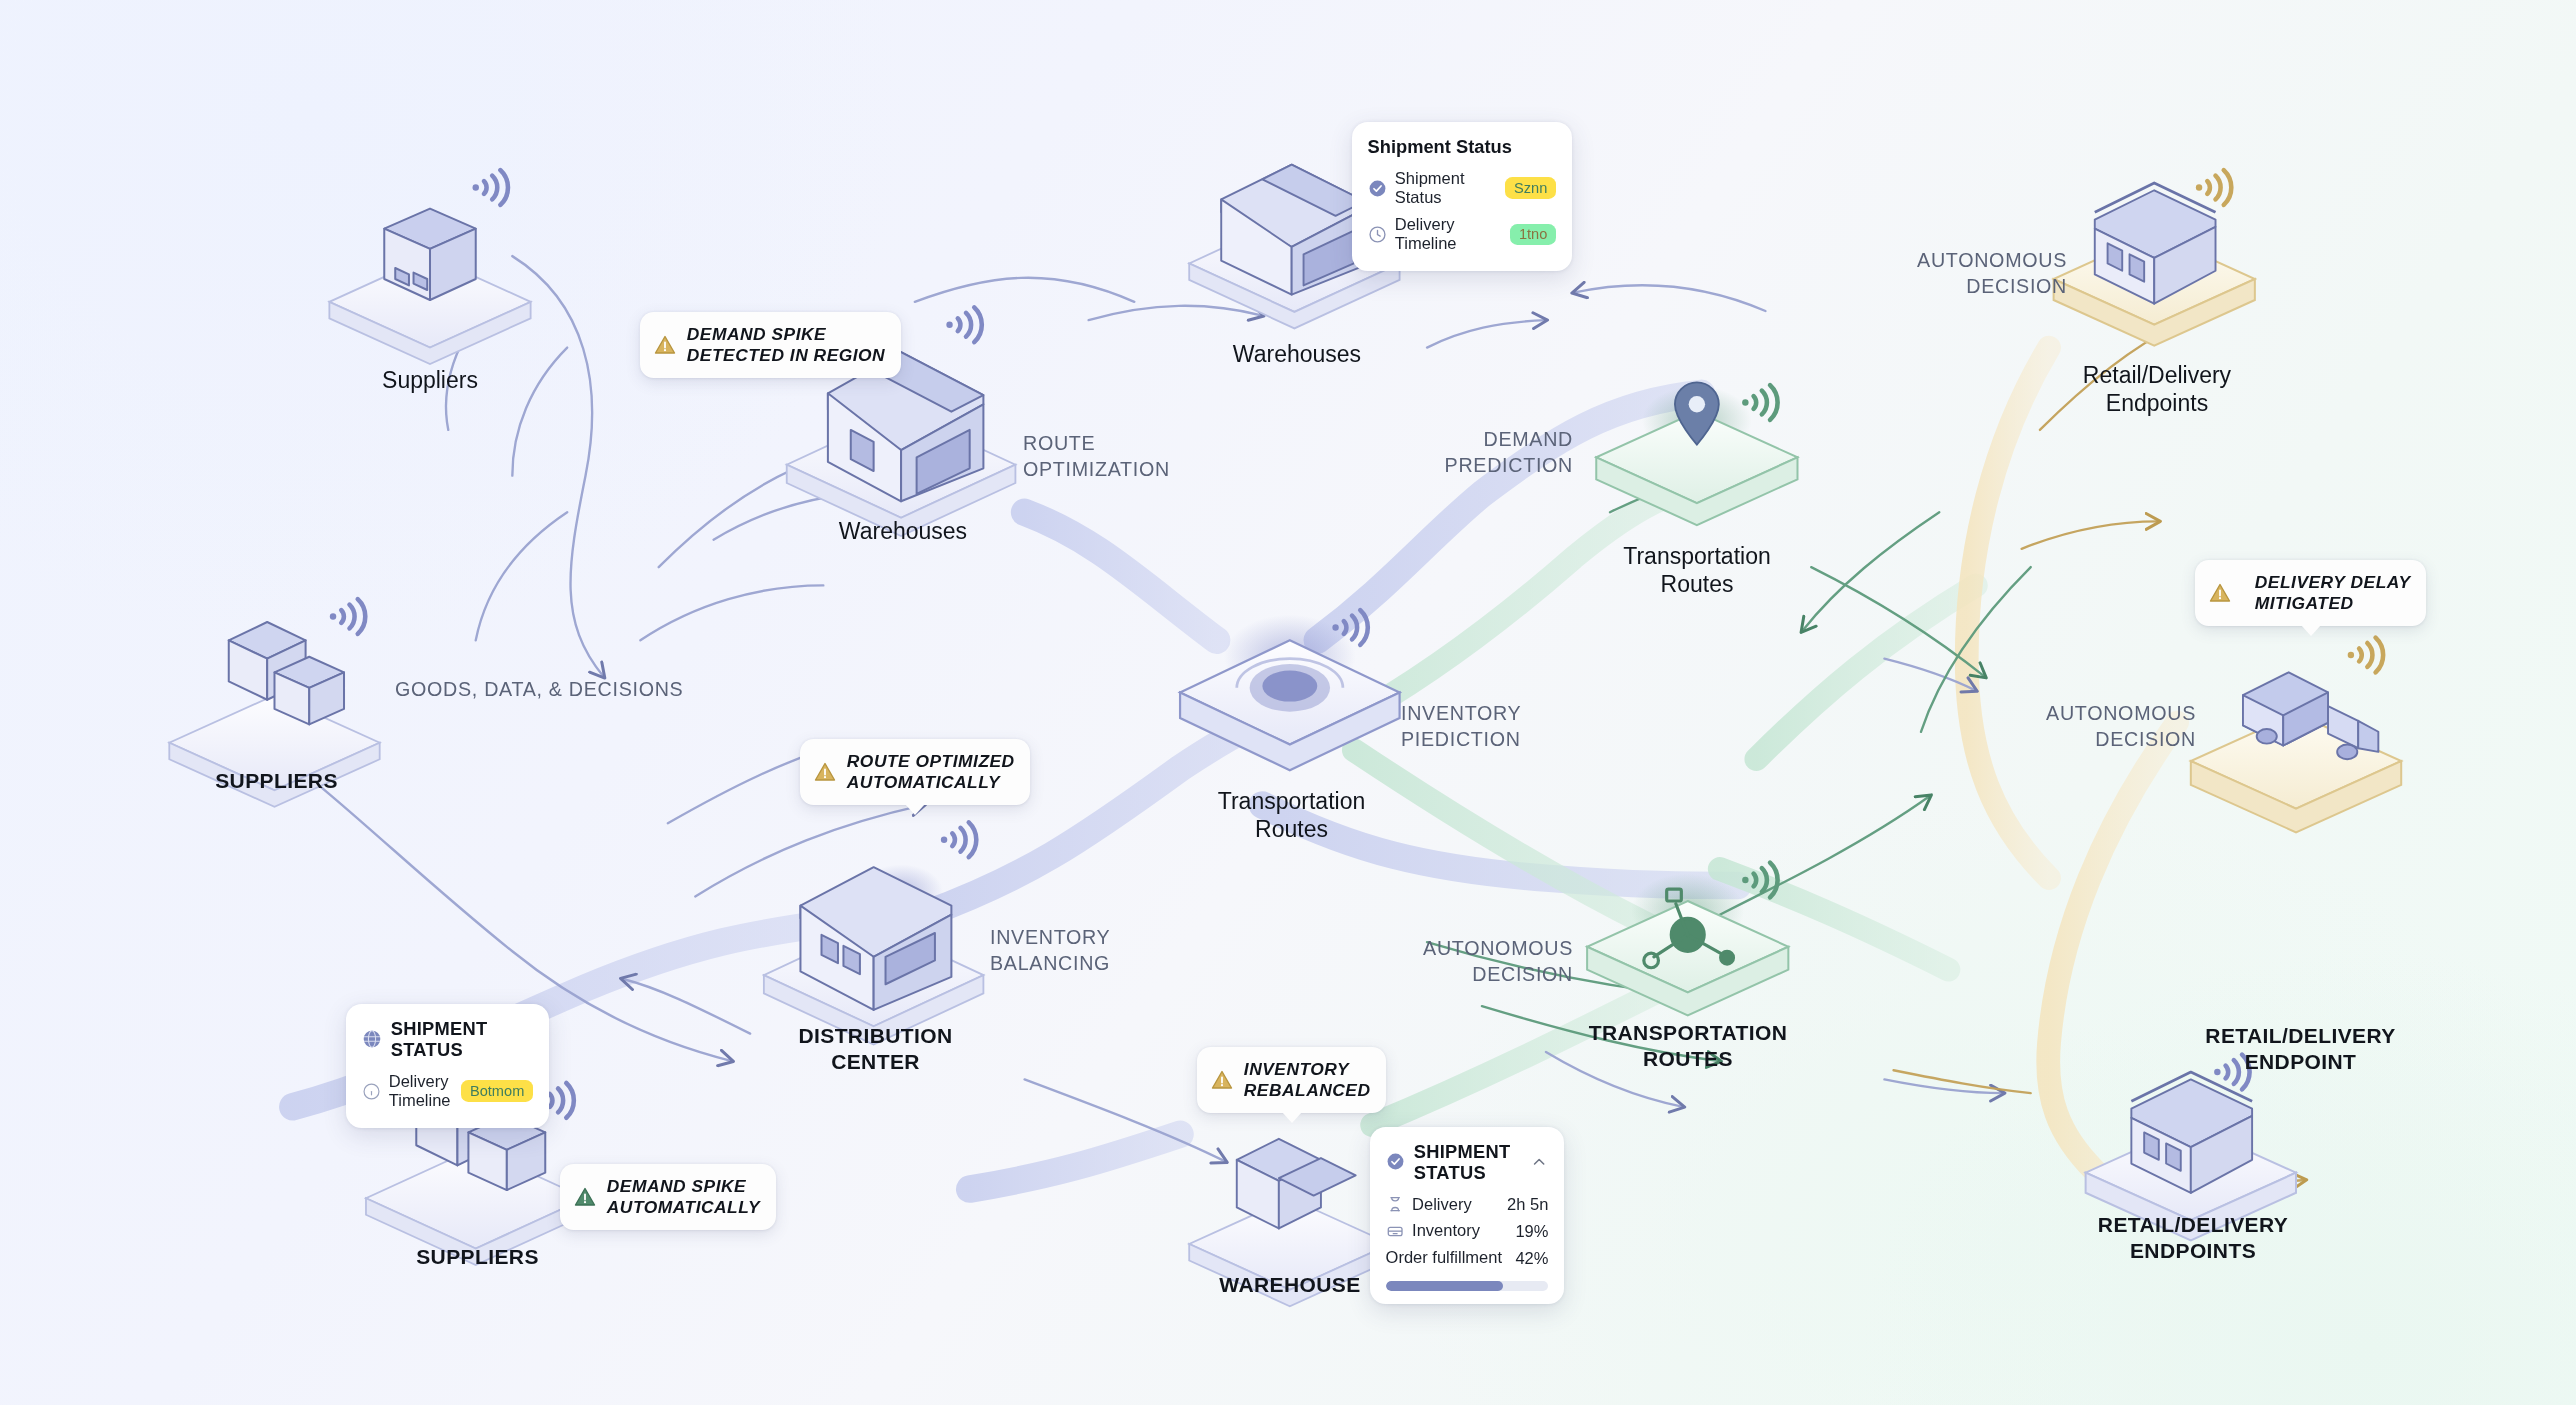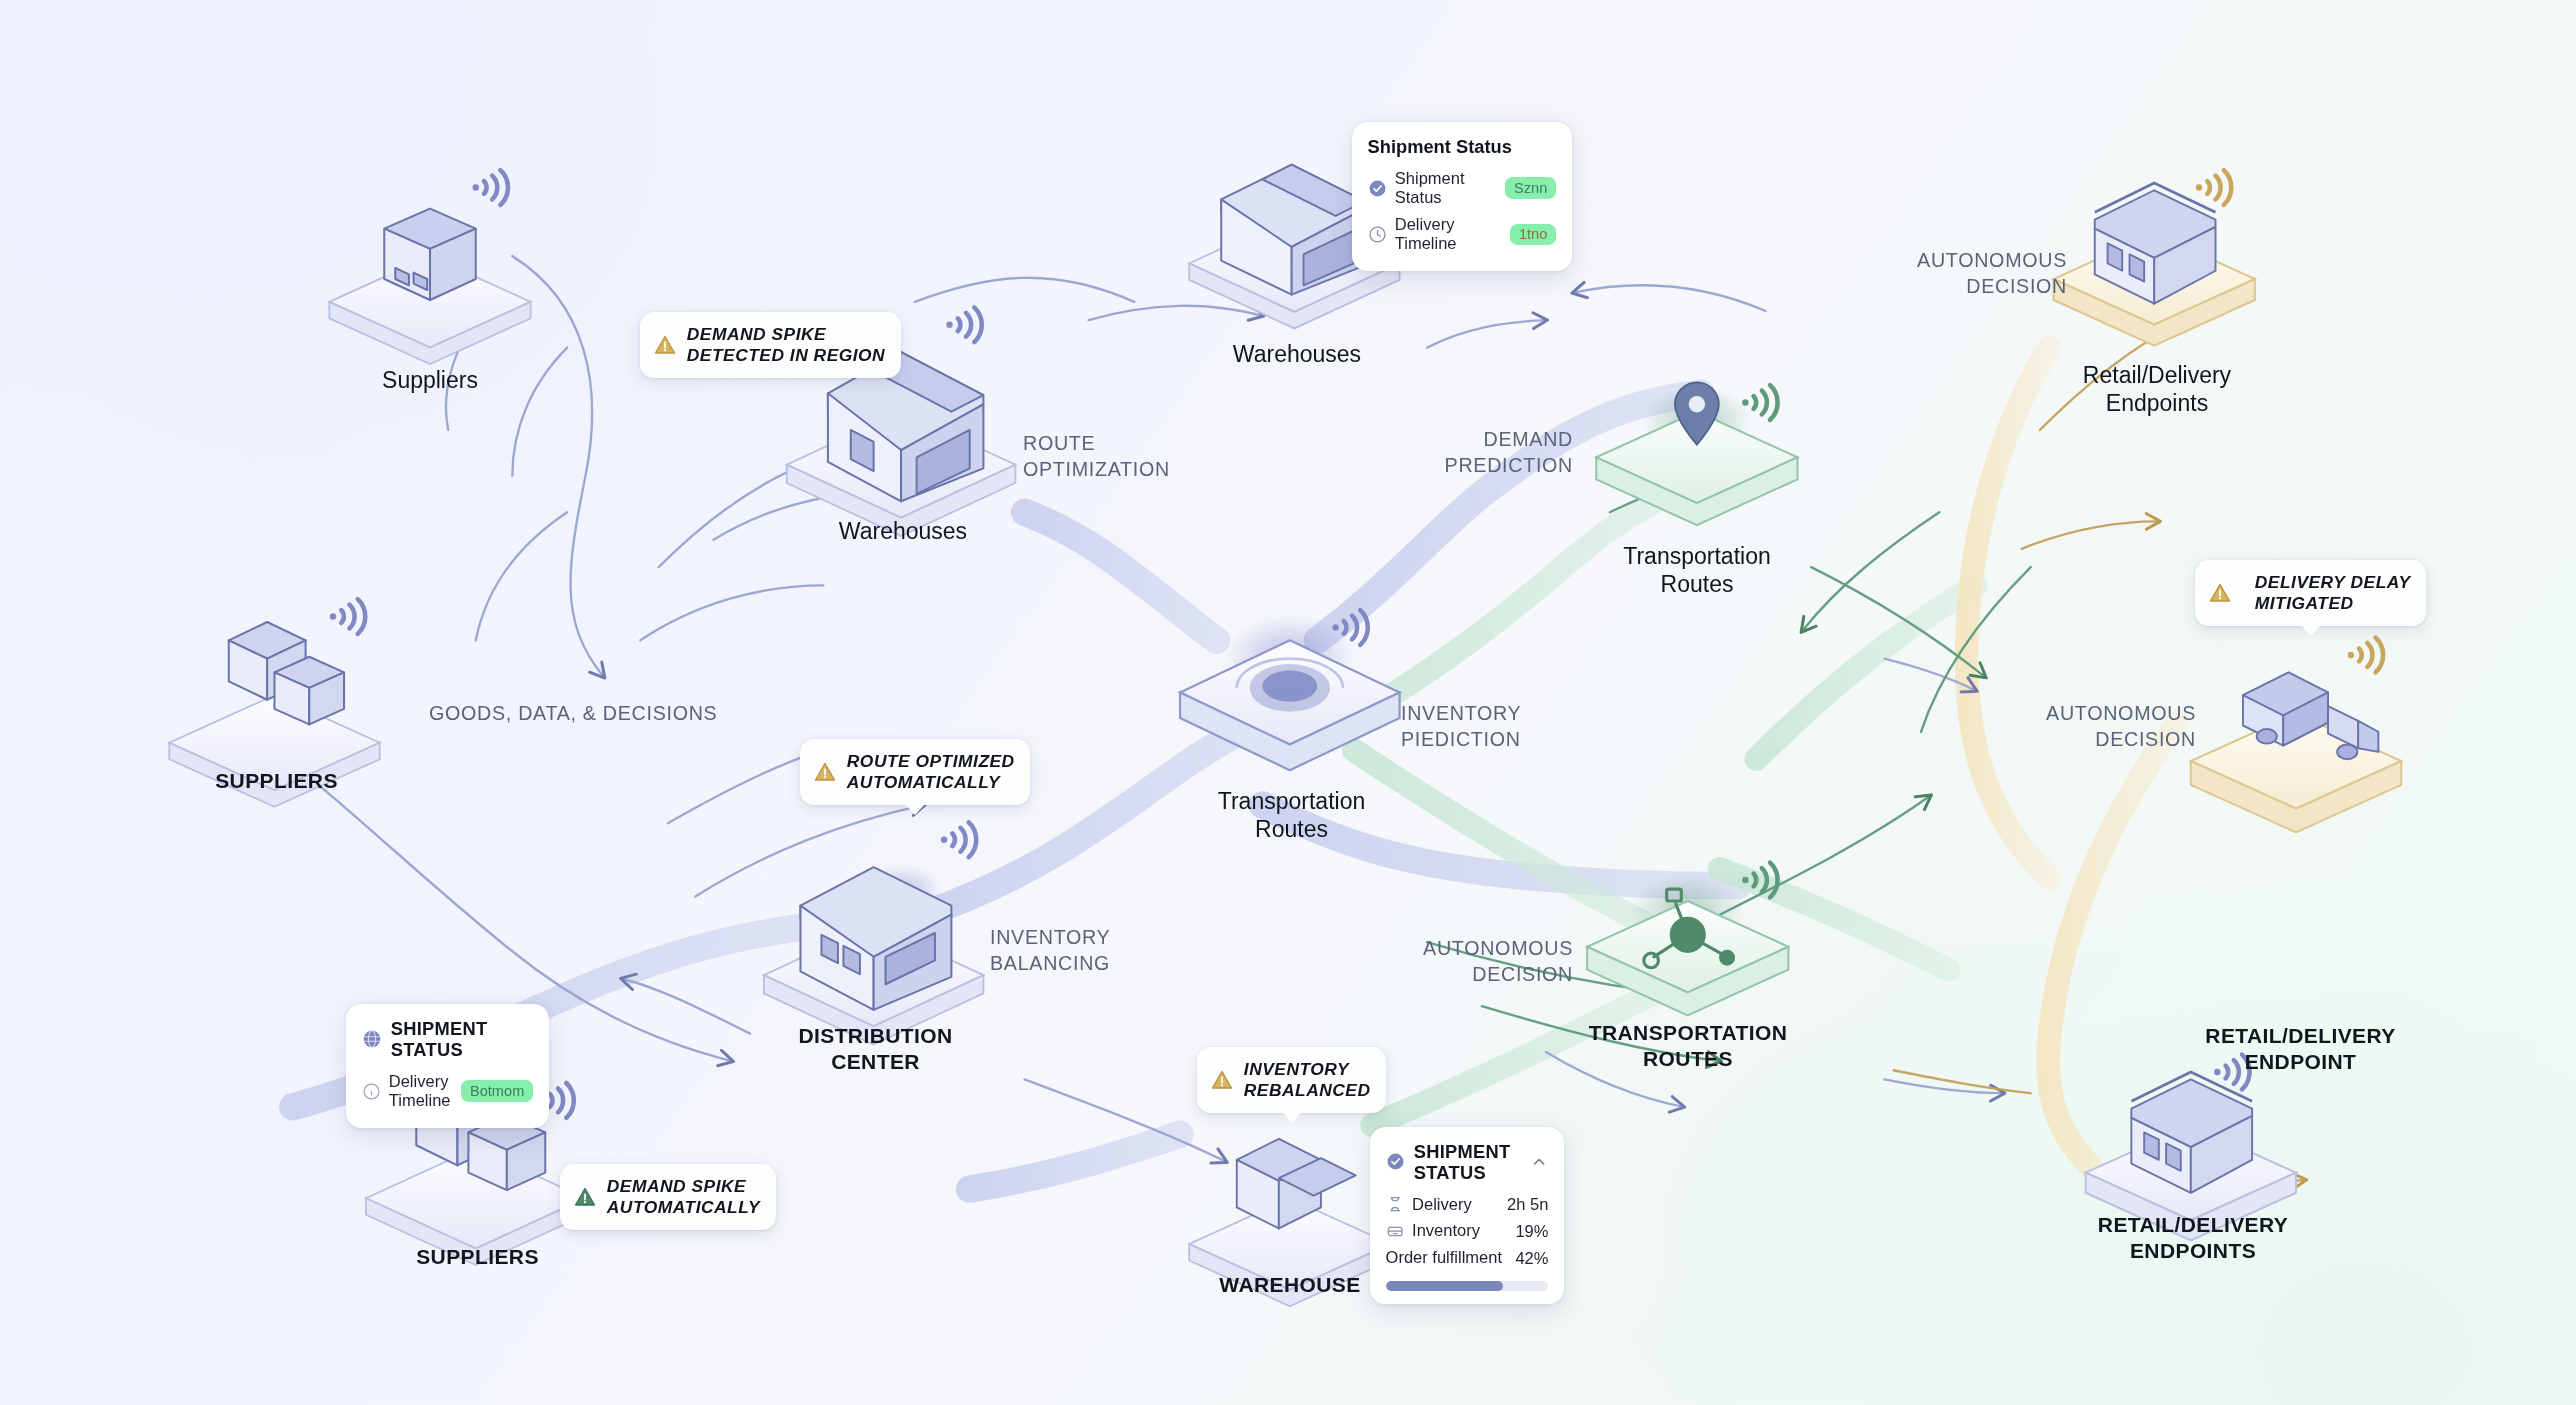--- a/index.html
+++ b/index.html
@@ -67,21 +67,21 @@
   .crow {
     display: flex; align-items: center; gap: 8.2px;
     padding: 3.7px 0; font-size: 16.5px; color: #1d222c;
   }
   .crow .rlabel { flex: 1 1 auto; line-height: 1.18; }
   .crow .rval { font-weight: 400; color: #1d222c; white-space: nowrap; }
   .badge {
     font-size: 14.6px; font-weight: 500; border-radius: 7.3px; padding: 2.7px 9.1px;
     white-space: nowrap;
   }
-  .badge.green { background: #86efac; color: #3f7d5f; }
+  .badge.green { background: #fde047; color: #3f7d5f; }
   .badge.amber { background: #86efac; color: #8a7340; }
   .bar {
     margin-top: 9.1px; height: 10px; border-radius: 5.5px; background: #e7eaf3; overflow: hidden;
   }
   .bar > i { display: block; height: 100%; border-radius: 5.5px; background: #7b87bd; }
 
   .ico { flex: 0 0 auto; display: block; }
   .chev { margin-left: auto; flex: 0 0 auto; }
 </style>
 </head>
@@ -450,21 +450,21 @@
 Routes</div>
   <div class="nlabel caps" style="left:1578px;top:1020px; width:220px;">TRANSPORTATION
 ROUTES</div>
   <div class="nlabel sm" style="left:2045px;top:361px;  width:224px;">Retail/Delivery
 Endpoints</div>
   <div class="nlabel caps" style="left:2186px;top:1023px; width:229px;">RETAIL/DELIVERY
 ENDPOINT</div>
   <div class="nlabel caps" style="left:2081px;top:1212px; width:224px;">RETAIL/DELIVERY
 ENDPOINTS</div>
 
-  <div class="flabel" style="left:395px; top:700px;margin-left:34px;">GOODS, DATA, &amp; DECISIONS</div>
+  <div class="flabel" style="left:395px; top:676px;">GOODS, DATA, &amp; DECISIONS</div>
   <div class="flabel" style="left:1023px;top:430px;">ROUTE
 OPTIMIZATION</div>
   <div class="flabel right" style="left:1427px;top:426px; width:146px;">DEMAND
 PREDICTION</div>
   <div class="flabel" style="left:1401px;top:700px;">INVENTORY
 PIEDICTION</div>
   <div class="flabel" style="left:990px;top:924px;">INVENTORY
 BALANCING</div>
   <div class="flabel right" style="left:1390px;top:935px; width:183px;">AUTONOMOUS
 DECISION</div>

